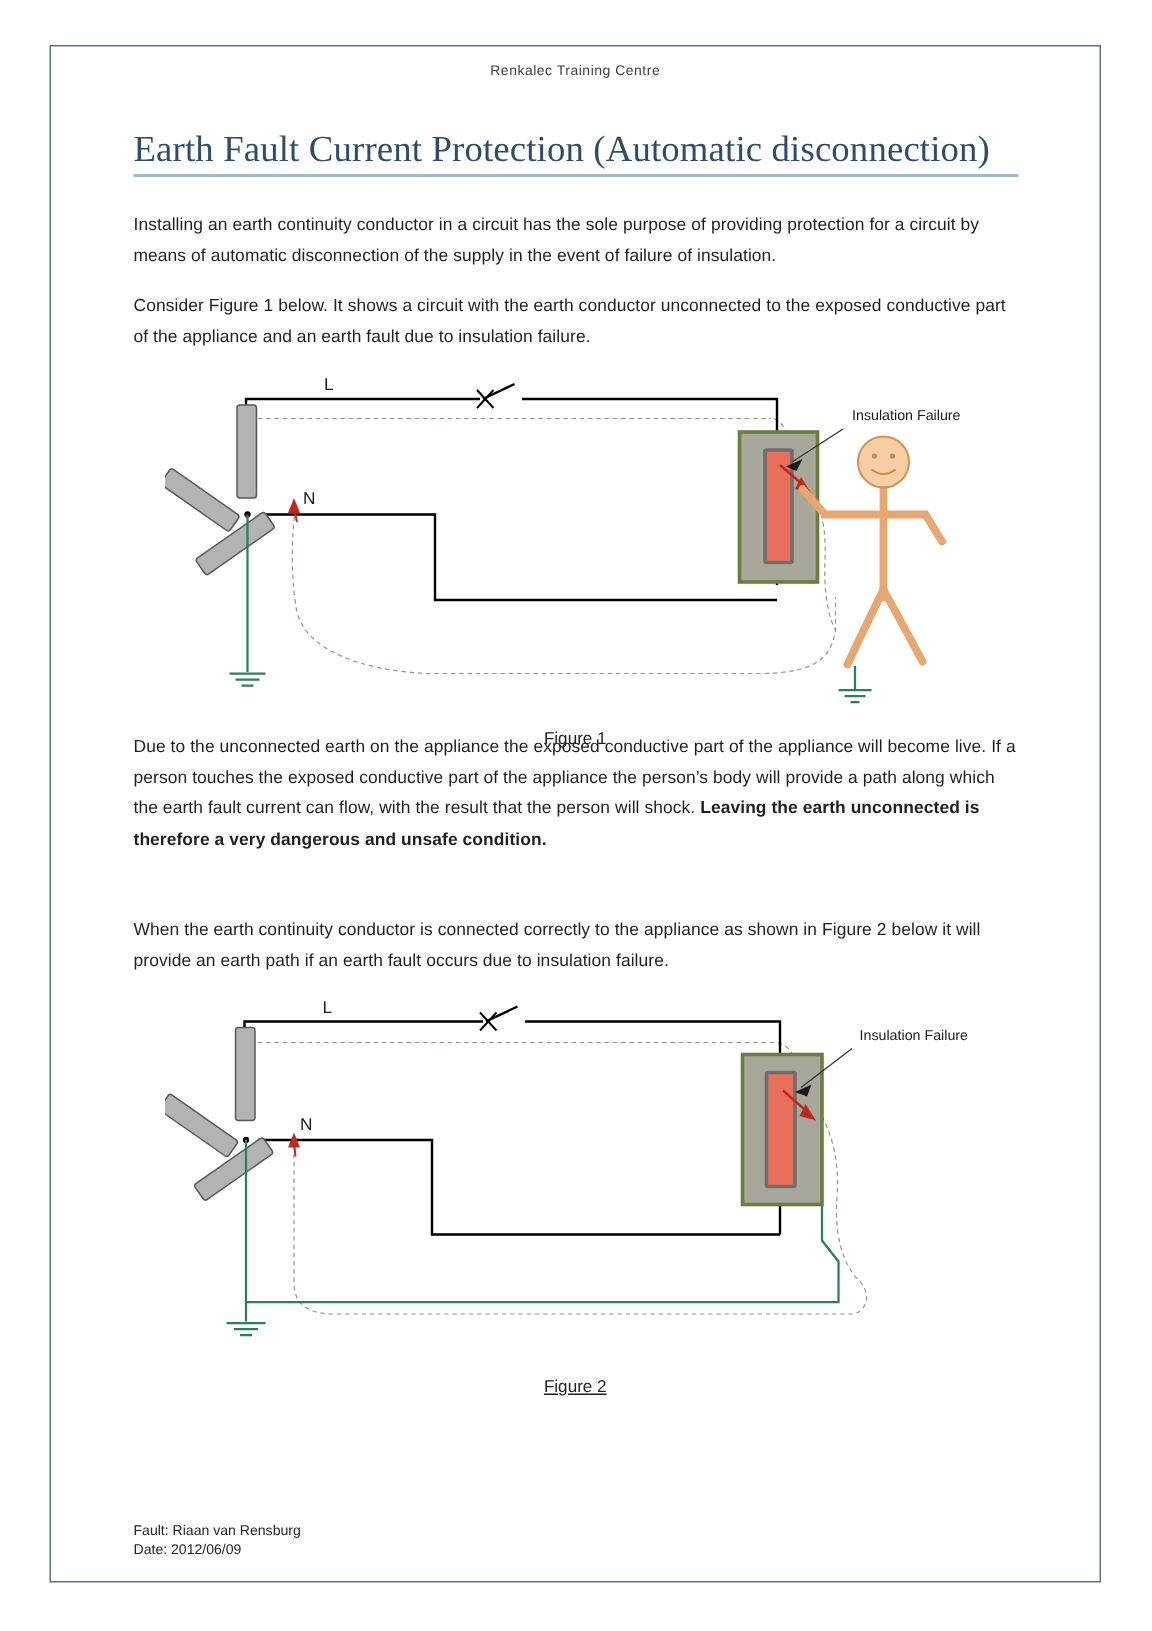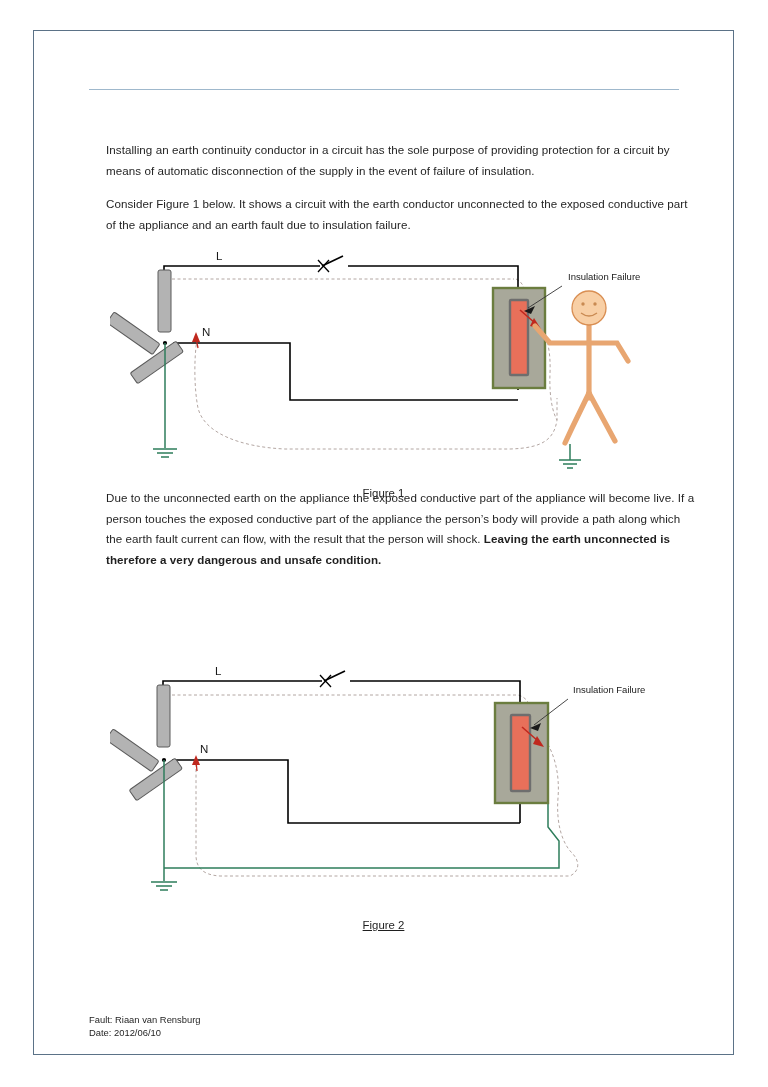--- a/index.html
+++ b/index.html
@@ -64,21 +64,20 @@
   }
   .para {
     position: absolute;
     left: 89px;
     width: 592px;
     font-size: 11.6px;
     color: #1f1f1f;
     line-height: 1.78;
     letter-spacing: 0.06px;
     text-align: left;
-    margin-left: 17px;
   }
   .para b { font-weight: bold; }
   #para1 { top: 140px; }
   #para2 { top: 194px; }
   #para3 { top: 488px; }
   #para4 { top: 610px; }
 
   .figcaption {
     position: absolute;
     width: 701px;
@@ -102,22 +101,24 @@
   #fig1-svg { left: 110px; top: 248px; }
   #fig2-svg { left: 110px; top: 663px; }
 </style>
 </head>
 <body>
 
 <div id="page">
 
   <div id="page-border"></div>
 
+  <div id="doc-header">Renkalec Training Centre</div>
 
   <div id="title-block">
+    <div id="doc-title">Earth Fault Current Protection (Automatic disconnection)</div>
     <div id="title-rule"></div>
   </div>
 
   <div class="para" id="para1">Installing an earth continuity conductor in a circuit has the sole purpose of providing protection for a circuit by means of automatic disconnection of the supply in the event of failure of insulation.</div>
 
   <div class="para" id="para2">Consider Figure 1 below. It shows a circuit with the earth conductor unconnected to the exposed conductive part of the appliance and an earth fault due to insulation failure.</div>
 
   <svg class="figure-svg" id="fig1-svg" width="540" height="240" viewBox="0 0 540 240">
 
     <path d="M 406 31 C 412 34 414 38 414 44 L 414 68" fill="none" stroke="#a08f8a" stroke-width="0.8" stroke-dasharray="3,2.5"></path>
@@ -185,20 +186,21 @@
     </g>
 
     <text x="106" y="12" font-family="Liberation Sans, sans-serif" font-size="11.5" fill="#1a1a1a">L</text>
     <text x="92" y="88" font-family="Liberation Sans, sans-serif" font-size="11.5" fill="#1a1a1a">N</text>
   </svg>
 
   <div class="figcaption" id="fig1-caption">Figure 1</div>
 
   <div class="para" id="para3"><span>Due to the unconnected earth on the appliance the exposed conductive part of the appliance will become live. If a person touches the exposed conductive part of the appliance the person’s body will provide a path along which the earth fault current can flow, with the result that the person will shock. </span><b>Leaving the earth unconnected is therefore a very dangerous and unsafe condition.</b></div>
 
+  <div class="para" id="para4">When the earth continuity conductor is connected correctly to the appliance as shown in Figure 2 below it will provide an earth path if an earth fault occurs due to insulation failure.</div>
 
   <svg class="figure-svg" id="fig2-svg" width="540" height="245" viewBox="0 0 540 245">
 
     <path d="M 62 32 L 408 32 C 416 34 420 40 420 48 L 420 60" fill="none" stroke="#a08f8a" stroke-width="0.8" stroke-dasharray="3,2.5"></path>
     <path d="M 432 72 C 444 88 450 110 448 135 C 446 160 452 180 462 190
              C 470 198 470 208 460 213 L 110 213 C 92 212 86 204 86 192 L 86 95" fill="none" stroke="#a08f8a" stroke-width="0.8" stroke-dasharray="3,2.5"></path>
 
     <path d="M 53 22 L 53 18 L 212 18" fill="none" stroke="#000000" stroke-width="1.6"></path>
     <path d="M 240 18 L 410 18 L 410 160" fill="none" stroke="#000000" stroke-width="1.6"></path>
     <path d="M 214 18 L 235 8" fill="none" stroke="#000000" stroke-width="1.6"></path>
@@ -240,16 +242,16 @@
     </g>
 
     <text x="105" y="12" font-family="Liberation Sans, sans-serif" font-size="11.5" fill="#1a1a1a">L</text>
     <text x="90" y="90" font-family="Liberation Sans, sans-serif" font-size="11.5" fill="#1a1a1a">N</text>
   </svg>
 
   <div class="figcaption" id="fig2-caption">Figure 2</div>
 
   <div id="footer">
     <div>Fault: Riaan van Rensburg</div>
-    <div>Date: 2012/06/10</div>
+    <div>Date: 2012/06/09</div>
   </div>
 
 </div>
 
 </body></html>

